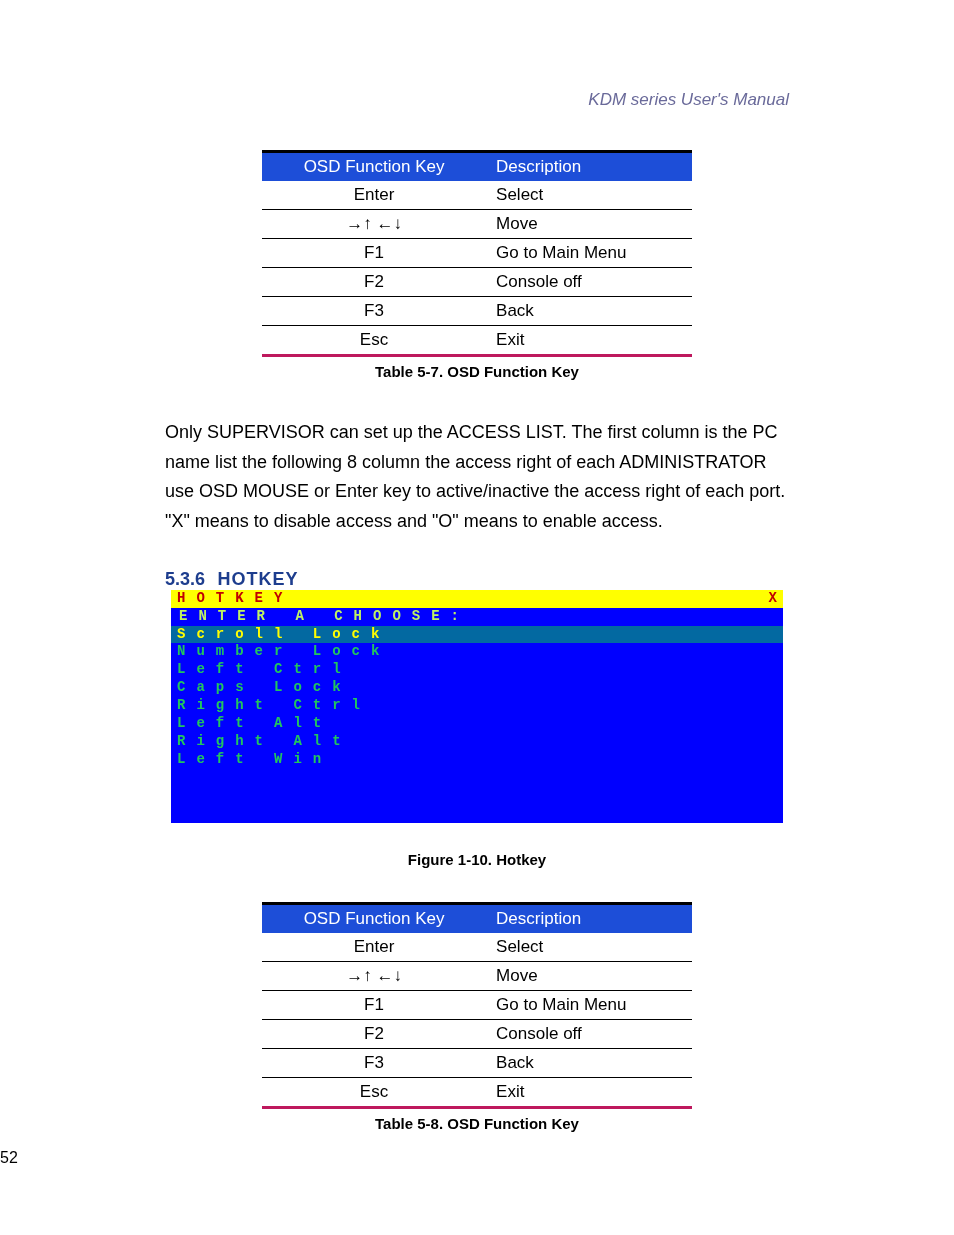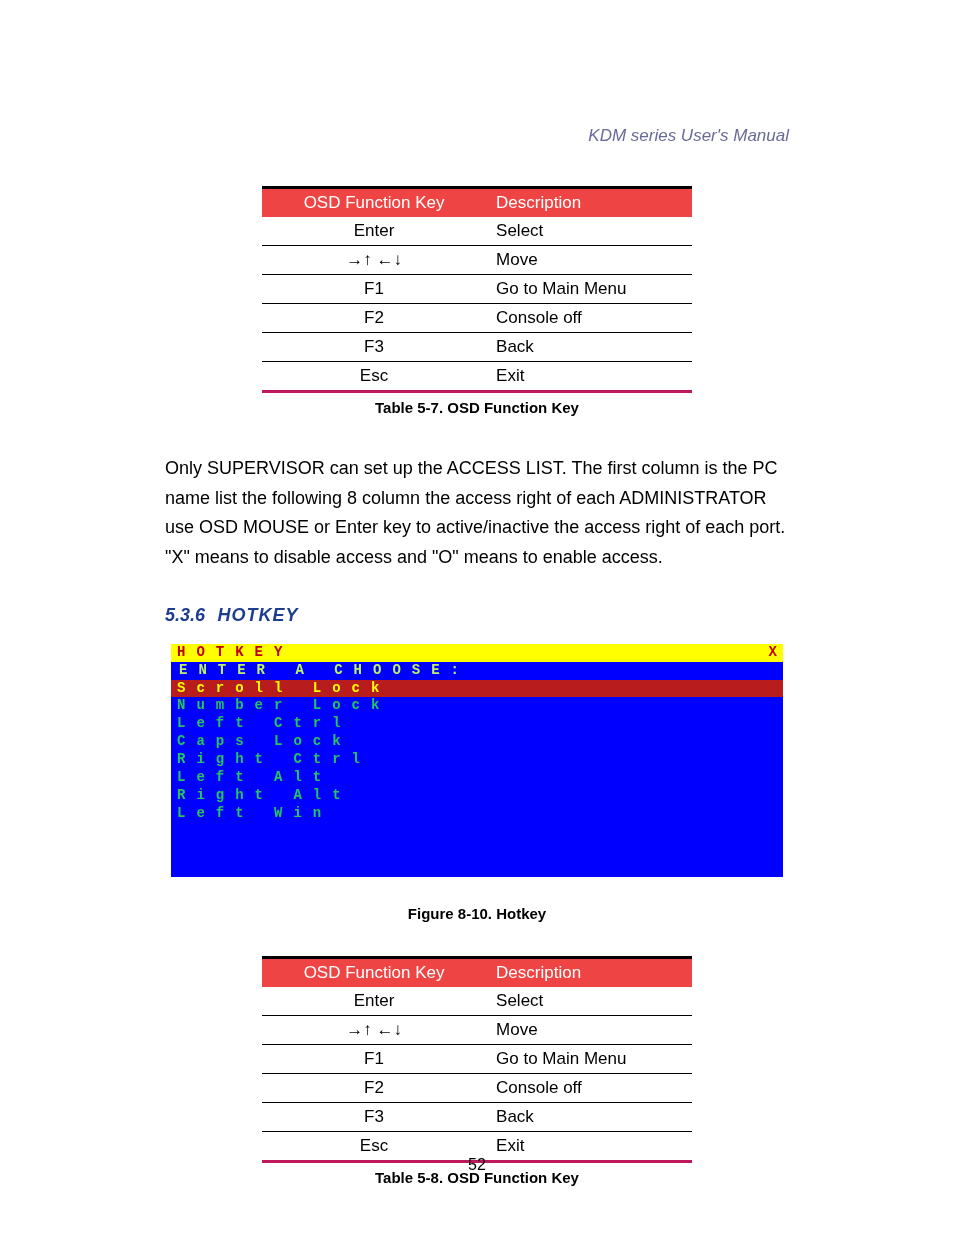--- a/index.html
+++ b/index.html
@@ -16,29 +16,28 @@
     box-sizing: border-box;
     padding: 90px 165px 40px 165px;
     position: relative;
   }
   .header-right {
     text-align: right;
     font-style: italic;
     color: #6a6a9a;
     font-size: 17px;
     margin-bottom: 40px;
-    margin-top: 36px;
   }
   table.osd {
     border-collapse: collapse;
     margin: 0 auto 6px auto;
     width: 430px;
   }
   table.osd th {
-    background: #ef4444;
+    background: #1d4ed8;
     color: #fff;
     font-weight: normal;
     font-size: 17px;
     text-align: left;
     padding: 4px 10px 4px 12px;
     border: 0;
   }
   table.osd th:first-child {
     text-align: center;
   }
@@ -76,22 +75,20 @@
     font-size: 18px;
   }
   .section-title {
     color: #1d3d8e;
     font-weight: bold;
     font-size: 18px;
     letter-spacing: 1px;
     margin-left: 8px;
   }
   .section-head {
-    margin-bottom: 18px;
-    font-style: italic;
   }
   .hotkey-screen {
     width: 612px;
     margin: 0 auto 28px auto;
     font-family: "Courier New", monospace;
     font-size: 14px;
     font-weight: bold;
     line-height: 1.28;
   }
   .hk-row {
@@ -104,21 +101,21 @@
     color: #c00000;
   }
   .hk-title .hk-left { flex: 1; }
   .hk-title .hk-x { letter-spacing: 0; }
   .hk-prompt {
     background: #0000ff;
     color: #bef264;
     padding-left: 8px;
   }
   .hk-selected {
-    background: #b91c1c;
+    background: #0369a1;
     color: #ffff00;
   }
   .hk-item {
     background: #0000ff;
     color: #22c55e;
   }
   .hk-filler {
     background: #0000ff;
     height: 54px;
   }
@@ -126,21 +123,20 @@
     text-align: center;
     font-weight: bold;
     font-size: 15px;
     margin: 0 0 34px 0;
   }
   .page-num {
     position: absolute;
     bottom: 68px;
     left: 0;
     right: 0;
-    text-align: center;
     font-size: 16px;
   }
 </style>
 </head>
 <body>
 
 <div class="page">
 
   <div class="header-right">KDM series User's Manual</div>
 
@@ -213,21 +209,21 @@
       </div>
     <div class="hk-row hk-item">
         <span>Right Alt</span>
       </div>
     <div class="hk-row hk-item">
         <span>Left Win</span>
       </div>
     <div class="hk-filler"></div>
   </div>
 
-  <div class="figure-caption">Figure 8-10. Hotkey</div>
+  <div class="figure-caption">Figure 1-10. Hotkey</div>
 
   <table class="osd">
     <tbody>
         <tr class="toprow">
       <th>OSD Function Key</th>
       <th>Description</th>
     </tr>
     <tr>
       <td>Enter</td>
       <td>Select</td>

